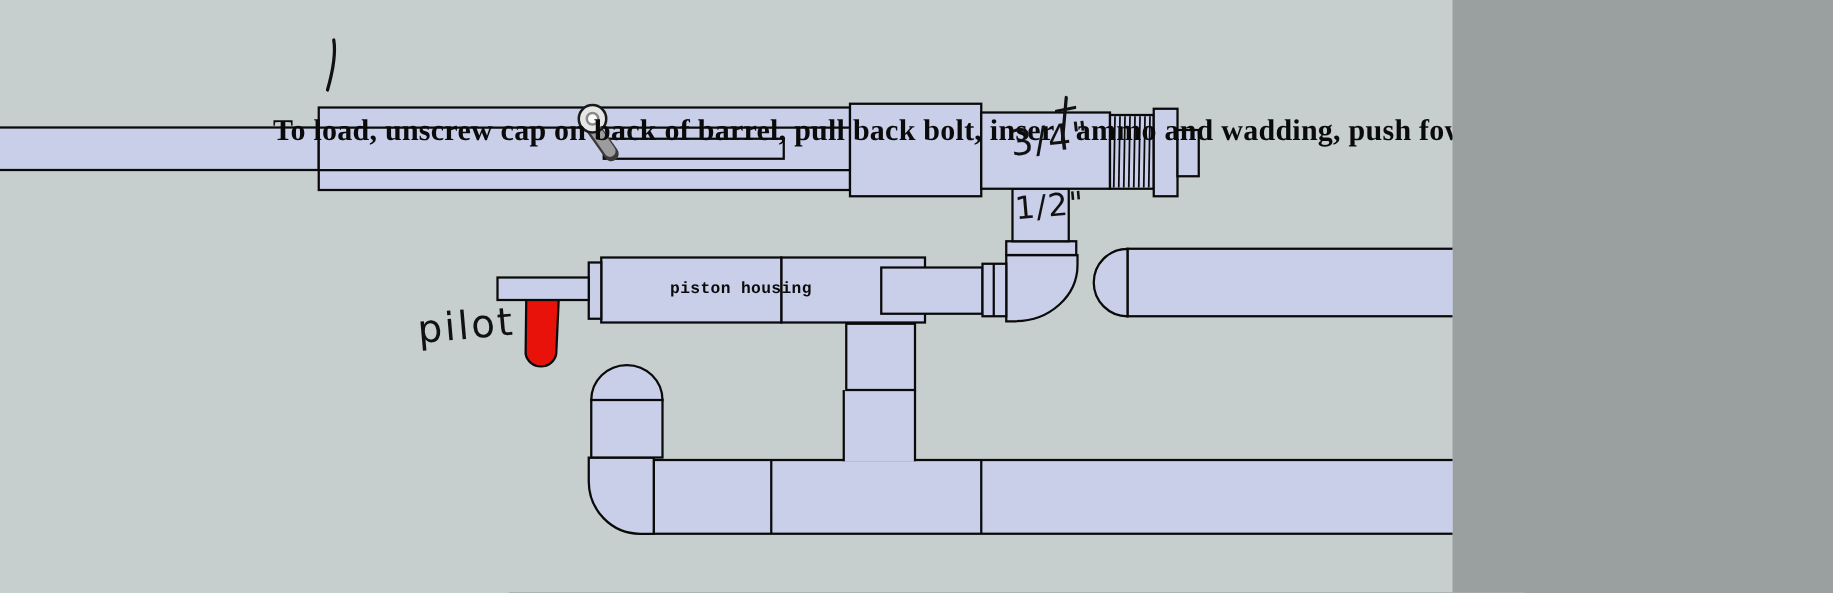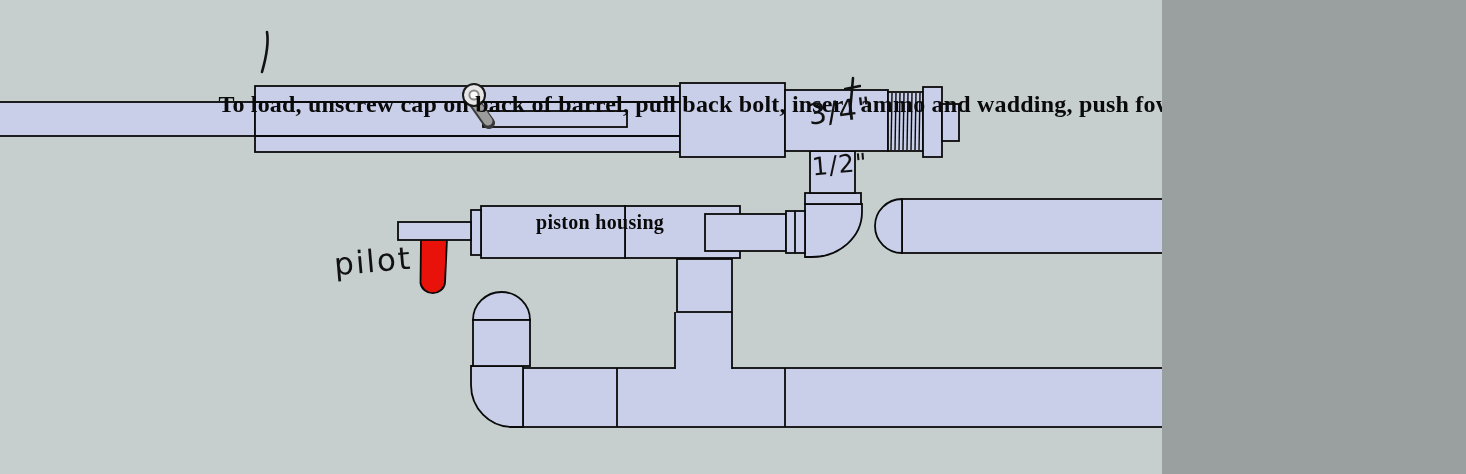--- a/index.html
+++ b/index.html
@@ -12,23 +12,23 @@
   }
   #drawing{position:absolute;left:0;top:0;}
   .txt{position:absolute;white-space:pre;color:#0a0a0a;}
   #instruction{
     left:194px;top:47px;
     font-family:"Liberation Serif",serif;
     font-weight:bold;font-size:24px;letter-spacing:0.2px;
   }
   #instruction svg{vertical-align:-2px;}
   #piston-label{
-    left:536px;top:211px;
-    font-weight:bold;font-size:20px;letter-spacing:0.3px;
-    font-family:Liberation Serif, serif;
+    left:536px;top:223px;
+    font-weight:bold;font-size:13px;letter-spacing:0.3px;
+    font-family:Liberation Mono, monospace;
   }
   .handwritten{
     font-family:"DejaVu Sans",sans-serif;
     font-weight:normal;color:#111;
   }
   #pilot-label{left:334px;top:243px;font-size:31px;transform:rotate(-5deg);letter-spacing:2px;}
   #size-34{left:808px;top:94px;font-size:29px;transform:rotate(-7deg);letter-spacing:1px;}
   #size-12{left:812px;top:150px;font-size:25px;transform:rotate(-5deg);letter-spacing:1px;}
   #d-stroke{position:absolute;left:257px;top:30px;}
 </style>

